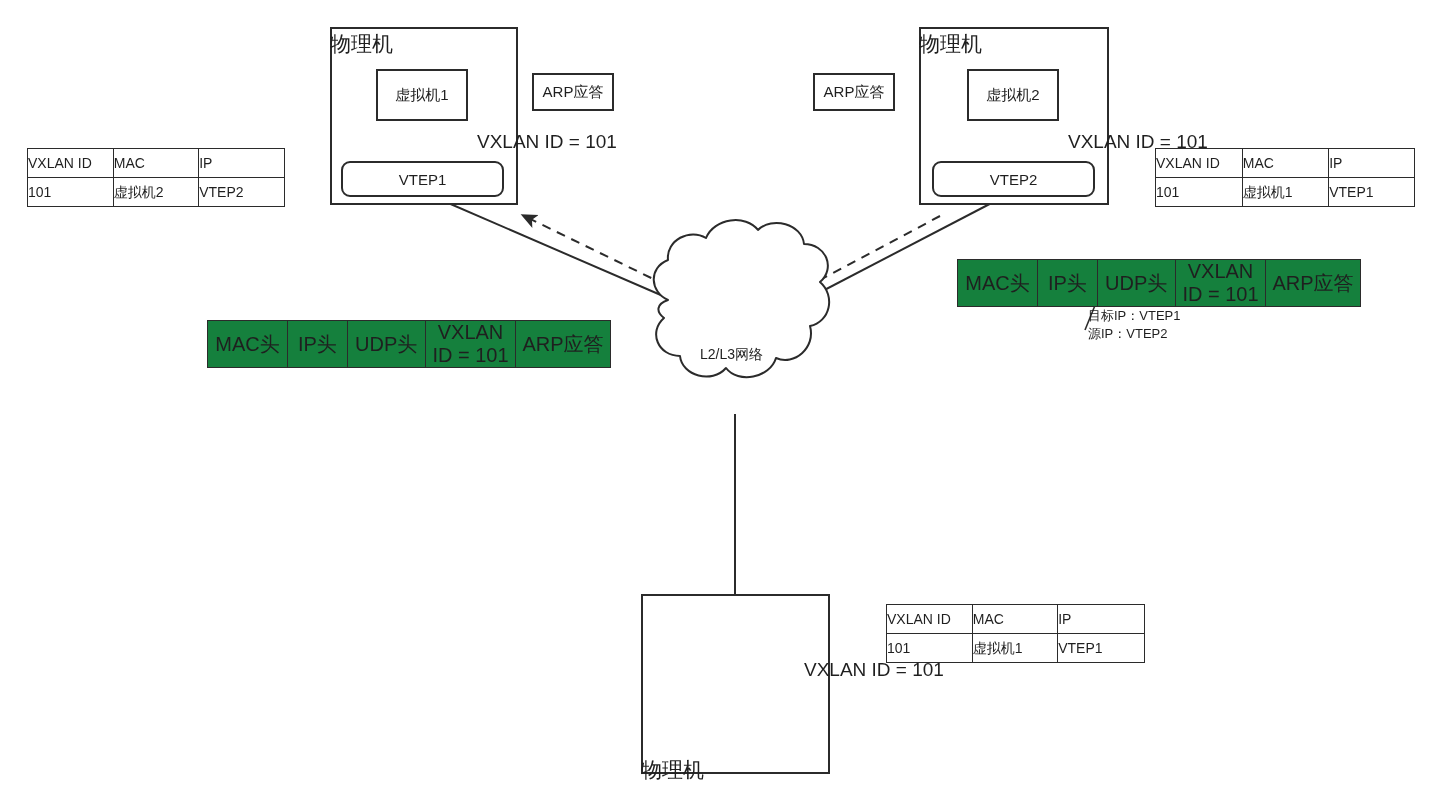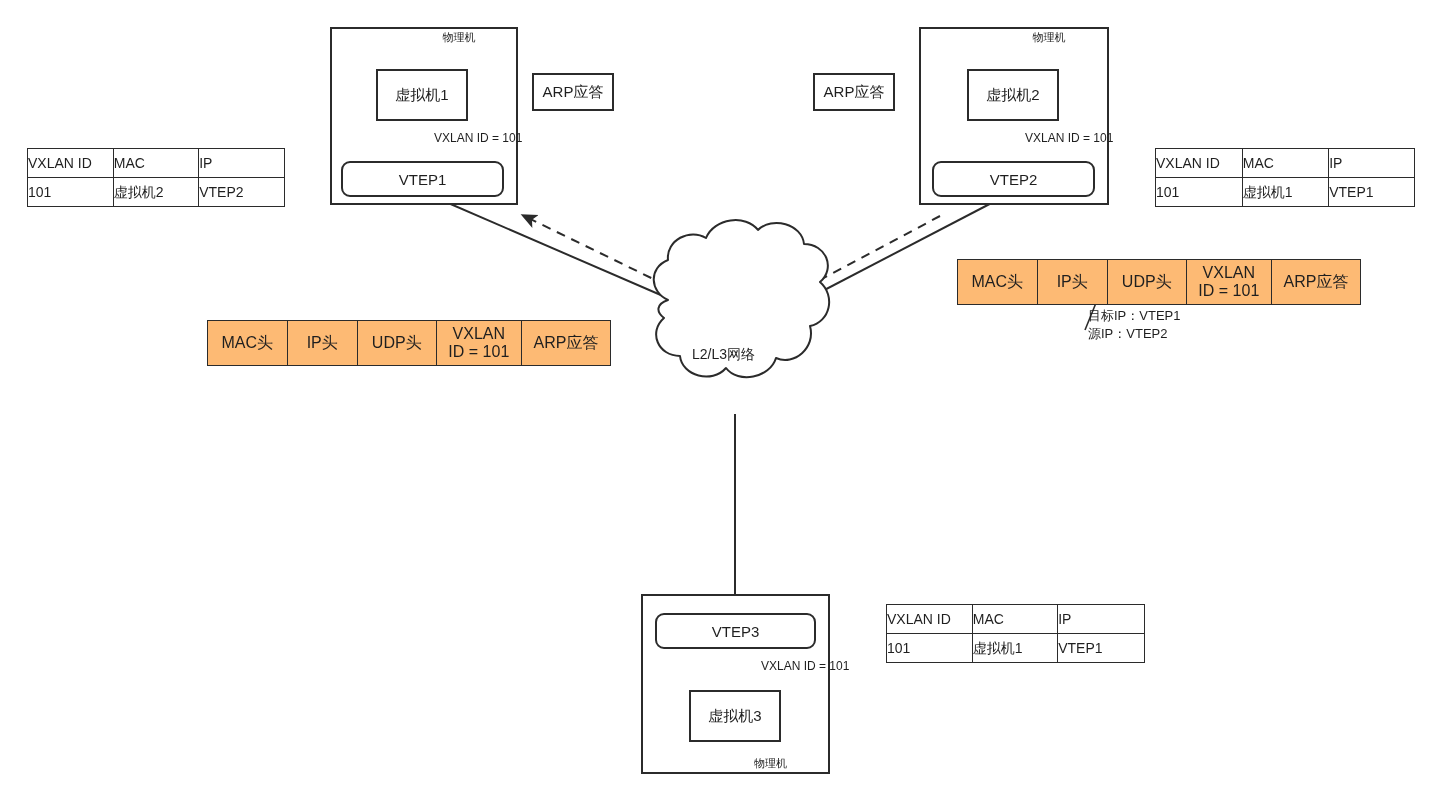--- a/index.html
+++ b/index.html
@@ -34,58 +34,58 @@
   .vtep-box {
     border: 2px solid #2b2b2b;
     border-radius: 9px;
     background: #ffffff;
     display: flex;
     align-items: center;
     justify-content: center;
     font-size: 15px;
   }
   .host-label {
-    font-size: 11px;
-    text-align: center;
+    font-size: 21px;
+    text-align: left;
     width: 100%;
-    margin-left: 35px;
   }
   .arp-box {
     border: 2px solid #2b2b2b;
     background: #ffffff;
     display: flex;
     align-items: center;
     justify-content: center;
     font-size: 15px;
   }
   .edge-label {
-    font-size: 12px;
+    font-size: 19px;
     white-space: nowrap;
     background: transparent;
+    margin-left: 43px;
   }
 
   
   .map-table {
     border-collapse: collapse;
     background: #ffffff;
     font-size: 14px;
   }
   .map-table td {
     border: 1.5px solid #2b2b2b;
     text-align: left;
     padding: 0;
     height: 28px;
     line-height: 28px;
   }
 
   
   .pkt-table {
     border-collapse: collapse;
-    background: #fdba74;
-    font-size: 16px;
+    background: #15803d;
+    font-size: 20px;
   }
   .pkt-table td {
     border: 1.5px solid #2b2b2b;
     text-align: center;
     padding: 0 6px;
     height: 44px;
     line-height: 1.15;
     white-space: nowrap;
   }
   .pkt-table td .l2 { display: block; }
@@ -93,20 +93,21 @@
   .annot {
     font-size: 13px;
     line-height: 1.35;
     white-space: nowrap;
   }
 
   .cloud-label {
     position: absolute;
     font-size: 14px;
     white-space: nowrap;
+    margin-left: 8px;
   }
 
   svg.overlay {
     position: absolute;
     left: 0; top: 0;
     width: 1442px;
     height: 801px;
     pointer-events: none;
   }
 </style>
@@ -178,26 +179,20 @@
   <div class="abs vtep-box" style="left:932px; top:161px; width:163px; height:36px;">
     <span>VTEP2</span>
   </div>
   <div class="abs edge-label" style="left:1025px; top:131px;">VXLAN ID = 101</div>
 
   <div class="abs arp-box" style="left:813px; top:73px; width:82px; height:38px;">
     <span>ARP应答</span>
   </div>
 
   <div class="abs host-box" style="left:641px; top:594px; width:189px; height:180px;"></div>
-  <div class="abs vtep-box" style="left:655px; top:613px; width:161px; height:36px;">
-    <span>VTEP3</span>
-  </div>
-  <div class="abs vm-box" style="left:689px; top:690px; width:92px; height:52px;">
-    <span>虚拟机3</span>
-  </div>
   <div class="abs host-label" style="left:641px; top:756px; width:189px;">物理机</div>
   <div class="abs edge-label" style="left:761px; top:659px;">VXLAN ID = 101</div>
 
   <table class="abs map-table" style="left:27px; top:148px; width:258px;">
     <tbody>
         <tr>
       <td style="width:86px;">VXLAN ID</td>
       <td style="width:86px;">MAC</td>
       <td style="width:86px;">IP</td>
     </tr>

